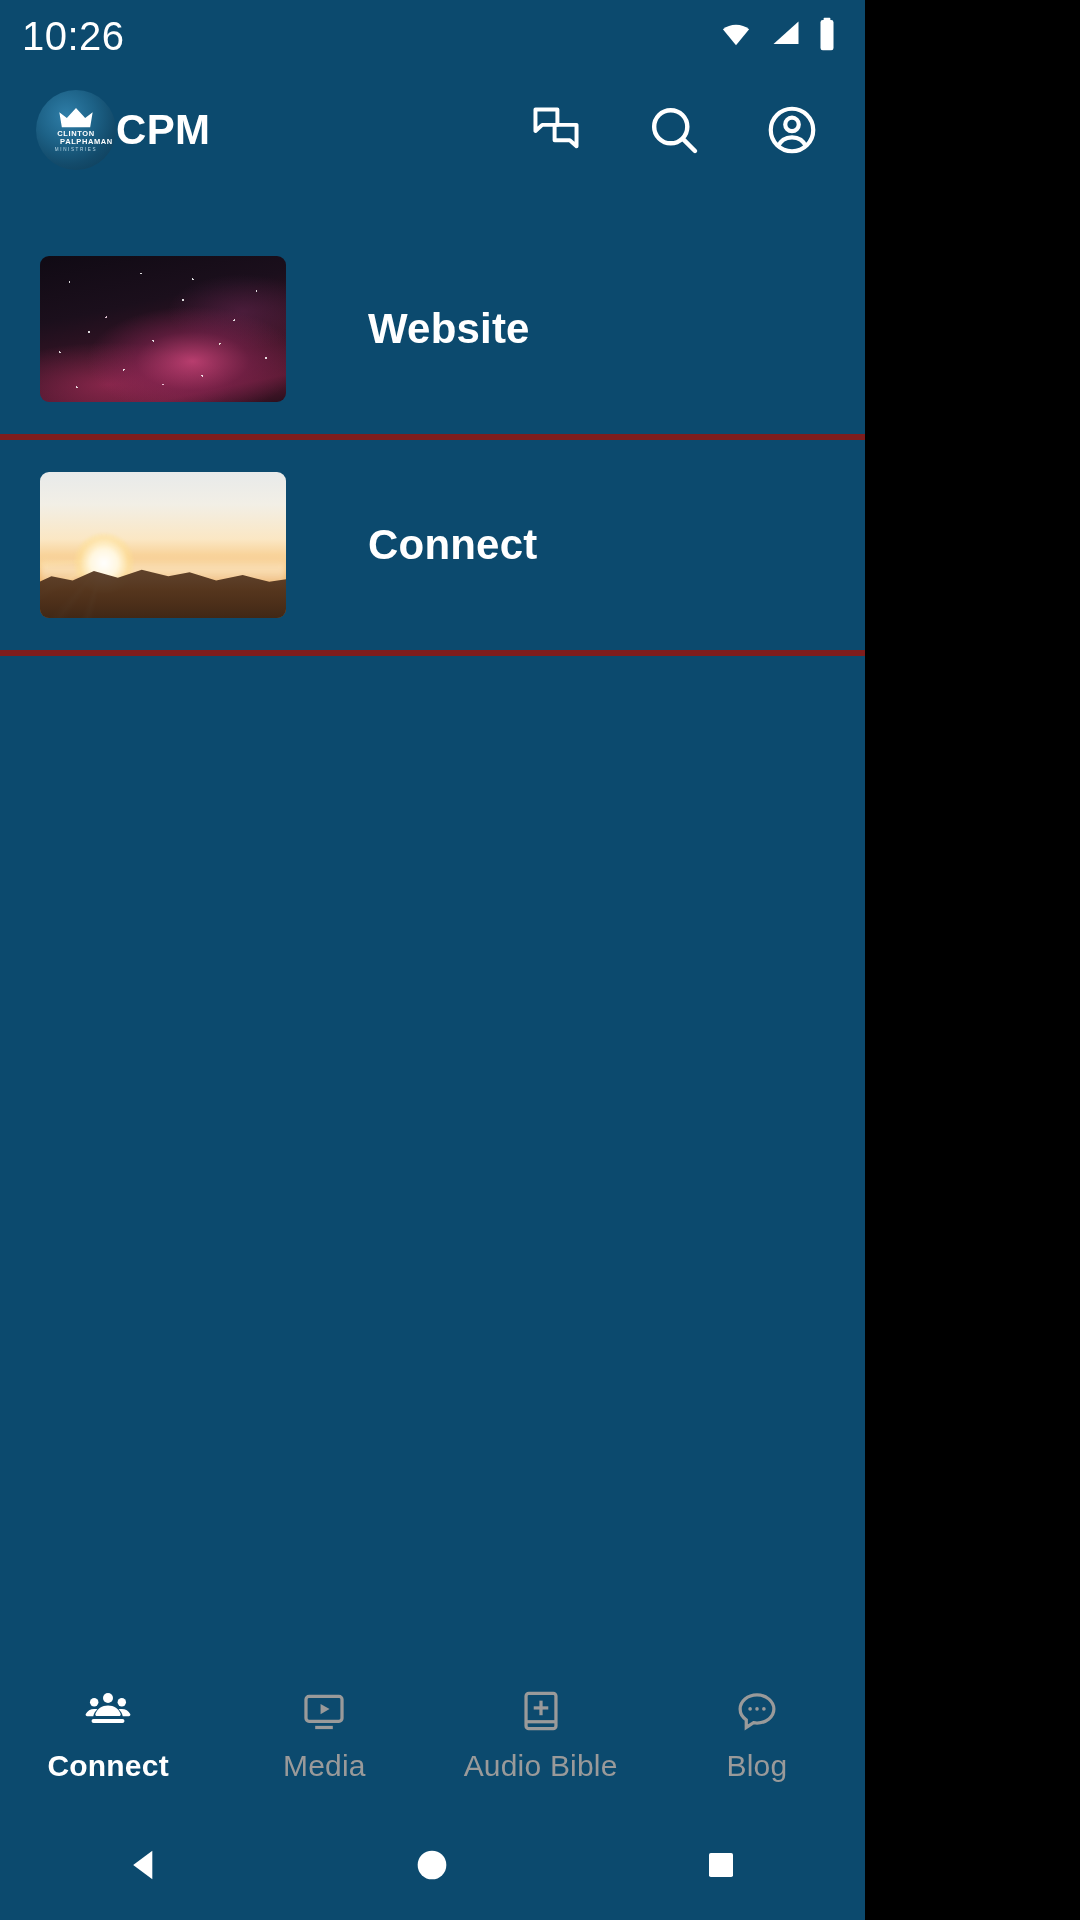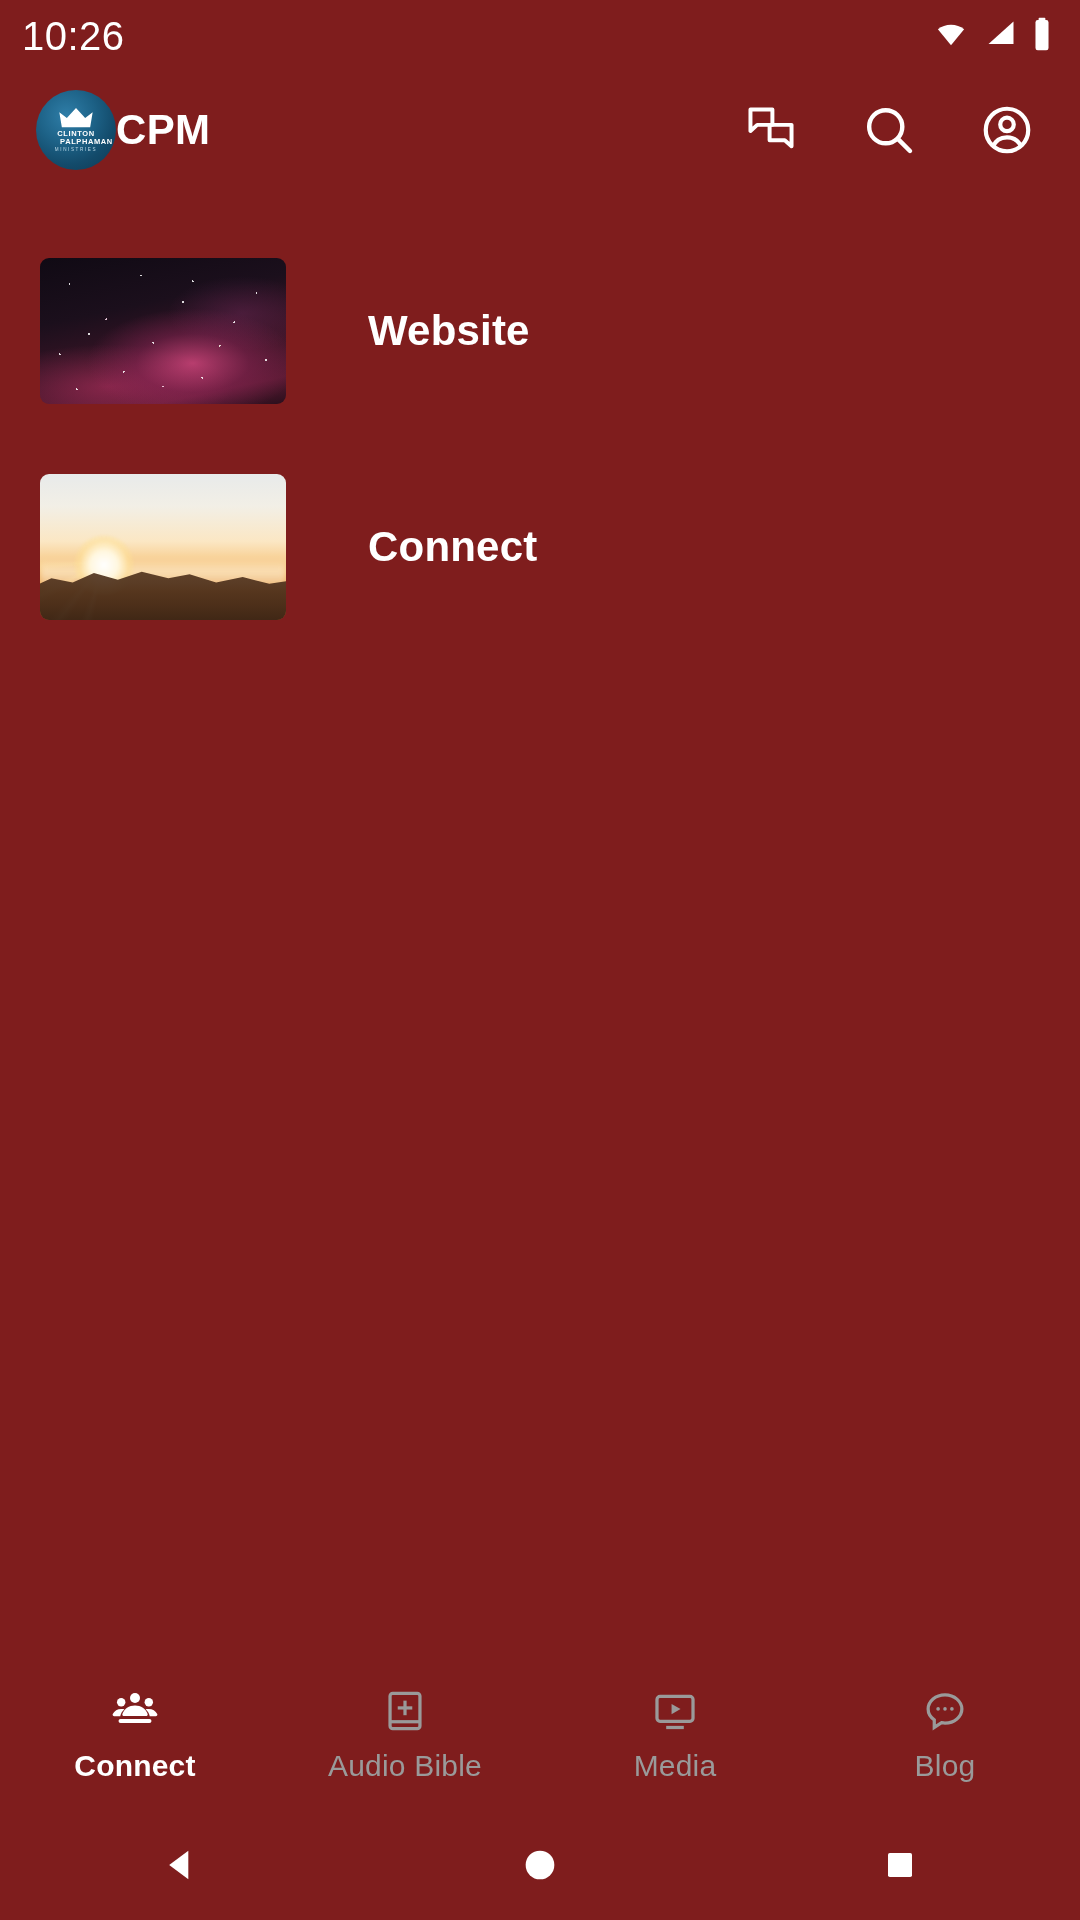--- a/index.html
+++ b/index.html
@@ -2,21 +2,21 @@
 <html><head>
 <meta charset="utf-8">
 <style>
   * { margin:0; padding:0; box-sizing:border-box; }
   html, body {
     width:1080px; height:1920px;
     background:#000;
     font-family:"Liberation Sans", sans-serif;
     overflow:hidden;
   }
-  .screen { position:relative; width:1080px; height:1920px; background:#7f1d1d; }
+  .screen { position:relative; width:865px; height:1920px; background:#0c4a6e; }
 
   
   .statusbar {
     height:72px; display:flex; align-items:center;
     justify-content:space-between; padding:0 28px 0 22px;
   }
   .clock { color:#fff; font-size:40px; letter-spacing:.5px; }
   .status-icons { display:flex; align-items:center; gap:14px; }
 
   
@@ -36,21 +36,21 @@
   .logo .l3 { color:#bcd9e8; font-size:4.6px; letter-spacing:1.6px; line-height:7px; }
   .app-title { color:#fff; font-size:42px; font-weight:bold; letter-spacing:.3px; }
   .appbar-actions { margin-left:auto; display:flex; align-items:center; gap:60px; padding-right:18px; }
   .act { width:58px; height:58px; display:flex; align-items:center; justify-content:center; }
 
   
   .list { margin-top:36px; }
   .row {
     position:relative; height:216px;
     display:flex; align-items:center;
-    border-bottom:2px solid #7f1d1d;
+    border-bottom:6px solid #7f1d1d;
   }
   .thumb {
     width:246px; height:146px; margin-left:40px;
     border-radius:9px; overflow:hidden; flex:0 0 auto; position:relative;
   }
   .row-label { color:#fff; font-size:42px; font-weight:bold; margin-left:82px; letter-spacing:.2px; }
 
   
   .t-space { width:100%; height:100%;
     background:
@@ -260,38 +260,38 @@
           <path d="M19.2 11c-.6 0-1.2 0-1.7.1 1.1.9 1.9 2.2 2.2 3.7h3.1c.6 0 1.1-.6.8-1.2-.8-1.6-2.5-2.6-4.4-2.6z"></path>
           <rect x="3.4" y="16.2" width="17.2" height="2.1" rx="1.05"></rect>
         </svg>
       </div>
       <div class="nav-label">Connect</div>
     </div>
 
     <div class="nav-item inactive">
       <div class="nav-ico">
         <svg width="46" height="46" viewBox="0 0 24 24" fill="none" stroke="#9a9a9a" stroke-width="1.7">
+          <rect x="2.6" y="4.4" width="18.8" height="13" rx="1.6"></rect>
+          <line x1="7.4" y1="20.6" x2="16.6" y2="20.6"></line>
+          <path d="M10.2 8.3 14.9 11l-4.7 2.7V8.3z" fill="#9a9a9a" stroke="none"></path>
+        </svg>
+      </div>
+      <div class="nav-label">Media</div>
+    </div>
+
+    <div class="nav-item inactive">
+      <div class="nav-ico">
+        <svg width="46" height="46" viewBox="0 0 24 24" fill="none" stroke="#9a9a9a" stroke-width="1.7">
           <rect x="4.2" y="2.8" width="15.6" height="18.4" rx="1.4"></rect>
           <line x1="12" y1="6.6" x2="12" y2="14.2"></line>
             <line x1="8.2" y1="10.4" x2="15.8" y2="10.4"></line>
           <line x1="4.2" y1="17.6" x2="19.8" y2="17.6"></line>
         </svg>
       </div>
       <div class="nav-label">Audio Bible</div>
-    </div>
-
-    <div class="nav-item inactive">
-      <div class="nav-ico">
-        <svg width="46" height="46" viewBox="0 0 24 24" fill="none" stroke="#9a9a9a" stroke-width="1.7">
-          <rect x="2.6" y="4.4" width="18.8" height="13" rx="1.6"></rect>
-          <line x1="7.4" y1="20.6" x2="16.6" y2="20.6"></line>
-          <path d="M10.2 8.3 14.9 11l-4.7 2.7V8.3z" fill="#9a9a9a" stroke="none"></path>
-        </svg>
-      </div>
-      <div class="nav-label">Media</div>
     </div>
 
     <div class="nav-item inactive">
       <div class="nav-ico">
         <svg width="46" height="46" viewBox="0 0 24 24" fill="none" stroke="#9a9a9a" stroke-width="1.7">
           <path d="M12 3.6c-4.9 0-8.8 3.3-8.8 7.4 0 2.3 1.2 4.3 3.2 5.6v4l3.8-2.5c.6.1 1.2.2 1.8.2 4.9 0 8.8-3.3 8.8-7.3S16.9 3.6 12 3.6z"></path>
           <circle cx="8.4" cy="10.9" r=".95" fill="#9a9a9a" stroke="none"></circle>
           <circle cx="12" cy="10.9" r=".95" fill="#9a9a9a" stroke="none"></circle>
           <circle cx="15.6" cy="10.9" r=".95" fill="#9a9a9a" stroke="none"></circle>
         </svg>

